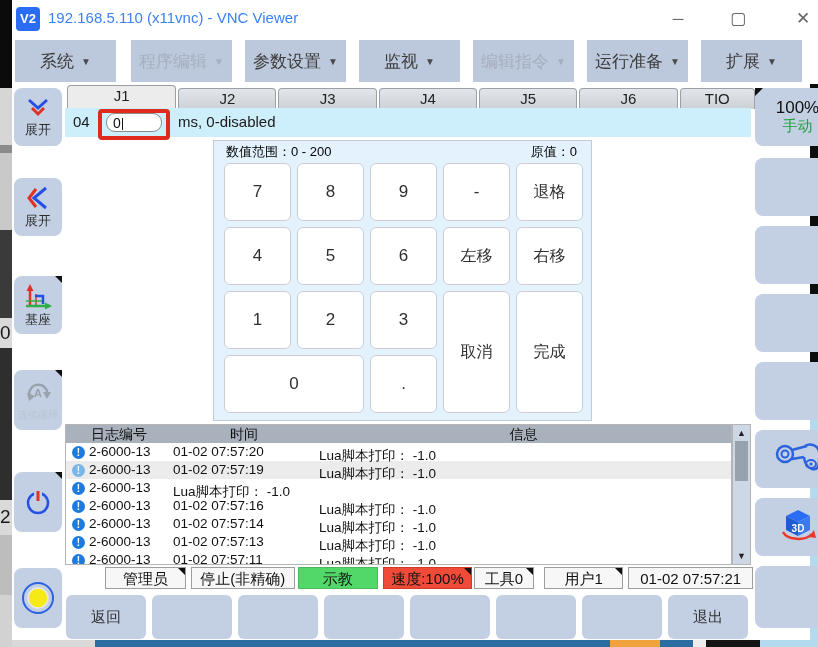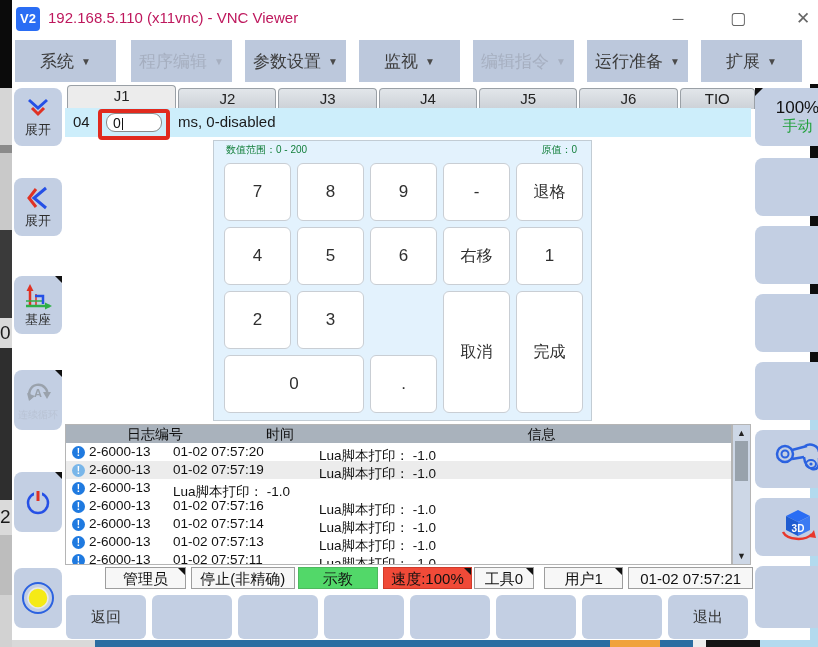--- a/index.html
+++ b/index.html
@@ -10,21 +10,21 @@
   .dleft .blk{position:absolute;left:0;width:12px;}
   .ddigit{position:absolute;left:0;width:12px;font-size:19px;color:#1a1a1a;text-align:left;}
   .dright-top{left:810px;top:36px;width:8px;height:382px;background:#0d0d0d;}
   .dright-bot{left:810px;top:418px;width:8px;height:229px;background:#b3daee;}
   .dbottom{left:12px;top:640px;width:798px;height:7px;background:#d9d9d9;}
   .dbottom .seg{position:absolute;top:0;height:7px;}
   
   .titlebar{left:12px;top:0;width:806px;height:38px;background:#ffffff;border-bottom:1px solid #ececec;}
   .vnclogo{position:absolute;left:4px;top:7px;width:24px;height:24px;border-radius:4px;background:#2a6df4;
     color:#fff;font-weight:bold;font-size:13px;text-align:center;line-height:24px;}
-  .wtitle{position:absolute;left:36px;top:9px;font-size:15px;color:#be185d;white-space:nowrap;}
+  .wtitle{position:absolute;left:36px;top:9px;font-size:15px;color:#3b82f6;white-space:nowrap;}
   .wctl{position:absolute;top:6px;width:32px;height:26px;text-align:center;line-height:26px;color:#666;font-size:15px;}
   
   .menubar{left:12px;top:38px;width:806px;height:46px;background:#ffffff;display:flex;align-items:flex-start;}
   .mbtn{margin-top:2px;width:101px;height:42px;background:#bcc8dc;display:flex;align-items:center;
     justify-content:center;gap:7px;font-size:17px;color:#3c3c3c;cursor:default;}
   .mbtn .arr{font-size:10px;color:#4a4a4a;}
   .mbtn.dis{color:#a6afc0;}
   .mbtn.dis .arr{color:#a6afc0;}
   
   .mainbg{left:12px;top:84px;width:798px;height:556px;background:#ffffff;}
@@ -37,35 +37,35 @@
   
   .paramrow{left:65px;top:108px;width:686px;height:29px;background:#cdeefb;}
   .pindex{position:absolute;left:8px;top:5px;font-size:15px;color:#1a1a1a;}
   .redbox{position:absolute;left:33px;top:1px;width:64px;height:23px;border:4px solid #e12a1e;border-radius:4px;background:transparent;}
   .pinput{position:absolute;left:41px;top:5px;width:56px;height:19px;background:#fff;border:1px solid #8a8a8a;
     border-radius:9px;font-size:14px;color:#111;line-height:19px;padding-left:6px;box-sizing:border-box;}
   .caret{display:inline-block;width:1px;height:12px;background:#111;vertical-align:-2px;margin-left:1px;}
   .psuffix{position:absolute;left:113px;top:5px;font-size:15px;color:#1a1a1a;}
   
   .keypad{left:213px;top:140px;width:379px;height:281px;background:#e3f2fd;border:1px solid #c2ccd4;box-sizing:border-box;}
-  .kphead{position:absolute;left:0;top:2px;width:100%;height:18px;font-size:10px;color:#15803d;}
+  .kphead{position:absolute;left:0;top:2px;width:100%;height:18px;font-size:13px;color:#000000;}
   .kprange{position:absolute;left:12px;top:0;}
   .kporig{position:absolute;right:14px;top:0;}
   .kpgrid{position:absolute;left:10px;top:22px;width:359px;display:grid;
     grid-template-columns:repeat(5,1fr);grid-template-rows:repeat(4,58px);gap:6px;}
   .key{background:#fff;border:1px solid #c9ced4;border-radius:6px;display:flex;align-items:center;
     justify-content:center;font-size:17px;color:#2f2f2f;}
   .key.cjk{font-size:16px;}
   .key.cancel{grid-column:4;grid-row:3/5;}
   .key.done{grid-column:5;grid-row:3/5;}
   .key.zero{grid-column:1/3;grid-row:4;}
   .key.dot{grid-column:3;grid-row:4;}
   
   .log{left:65px;top:424px;width:667px;height:141px;background:#fff;border:1px solid #b5b5b5;box-sizing:border-box;overflow:hidden;}
-  .loghead{display:flex;height:18px;background:#a9b2bc;font-size:14px;color:#101010;line-height:18px;padding-left:36px;}
+  .loghead{display:flex;height:18px;background:#a9b2bc;font-size:14px;color:#101010;line-height:18px;}
   .lh1{width:106px;text-align:center;}
   .lh2{width:144px;text-align:center;}
   .lh3{flex:1;text-align:center;}
   .lrow{display:flex;height:18px;font-size:13.5px;color:#111;line-height:18px;align-items:center;}
   .lrow.sel{background:#ececec;}
   .licon{width:13px;height:13px;border-radius:50%;background:#1f7ae0;color:#fff;font-size:10px;font-weight:bold;
     text-align:center;line-height:13px;margin:0 4px 0 6px;flex:none;}
   .lrow.sel .licon{background:#79b6e9;}
   .lid{width:84px;}
   .ltime{width:146px;}
@@ -188,20 +188,21 @@
   </div>
   <div class="kpgrid">
     <div class="key">7</div>
     <div class="key">8</div>
     <div class="key">9</div>
     <div class="key">-</div>
     <div class="key cjk">退格</div>
     <div class="key">4</div>
     <div class="key">5</div>
     <div class="key">6</div>
+    <div class="key cjk">左移</div>
     <div class="key cjk">右移</div>
     <div class="key">1</div>
     <div class="key">2</div>
     <div class="key">3</div>
     <div class="key cjk cancel">取消</div>
     <div class="key cjk done">完成</div>
     <div class="key zero">0</div>
     <div class="key dot">.</div>
   </div>
 </div>

